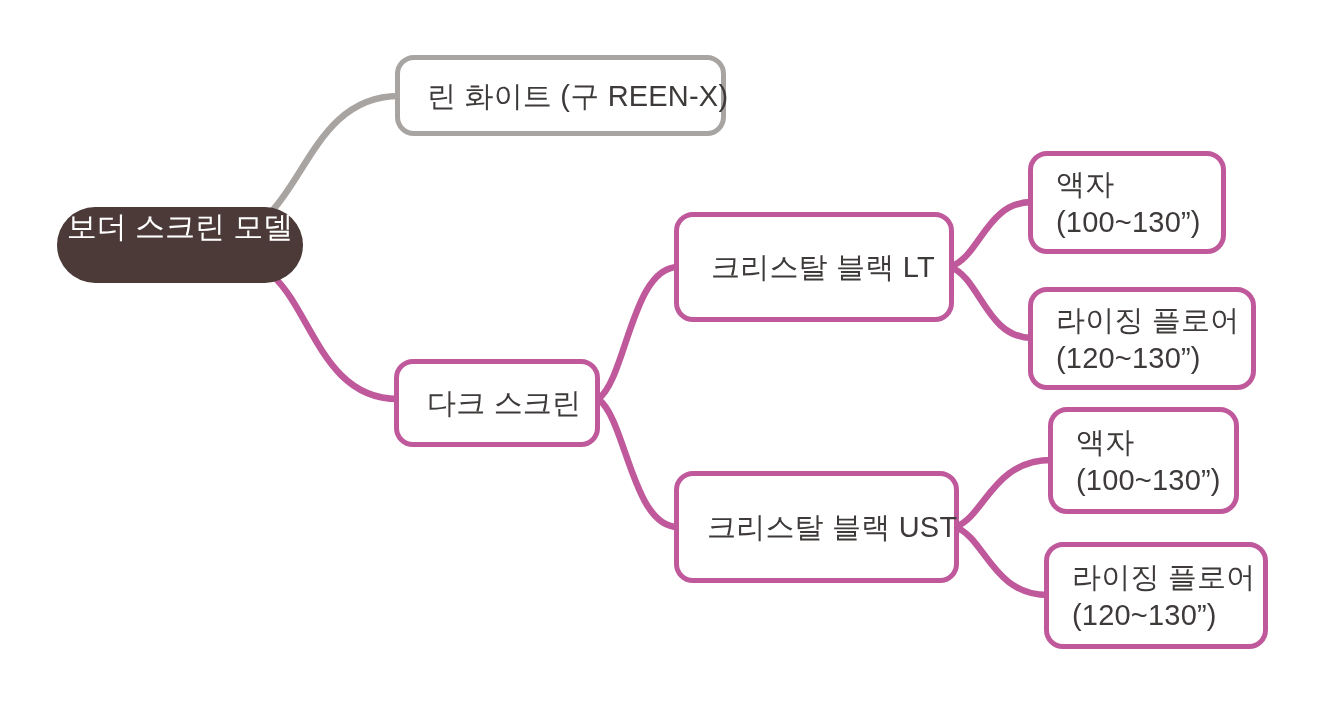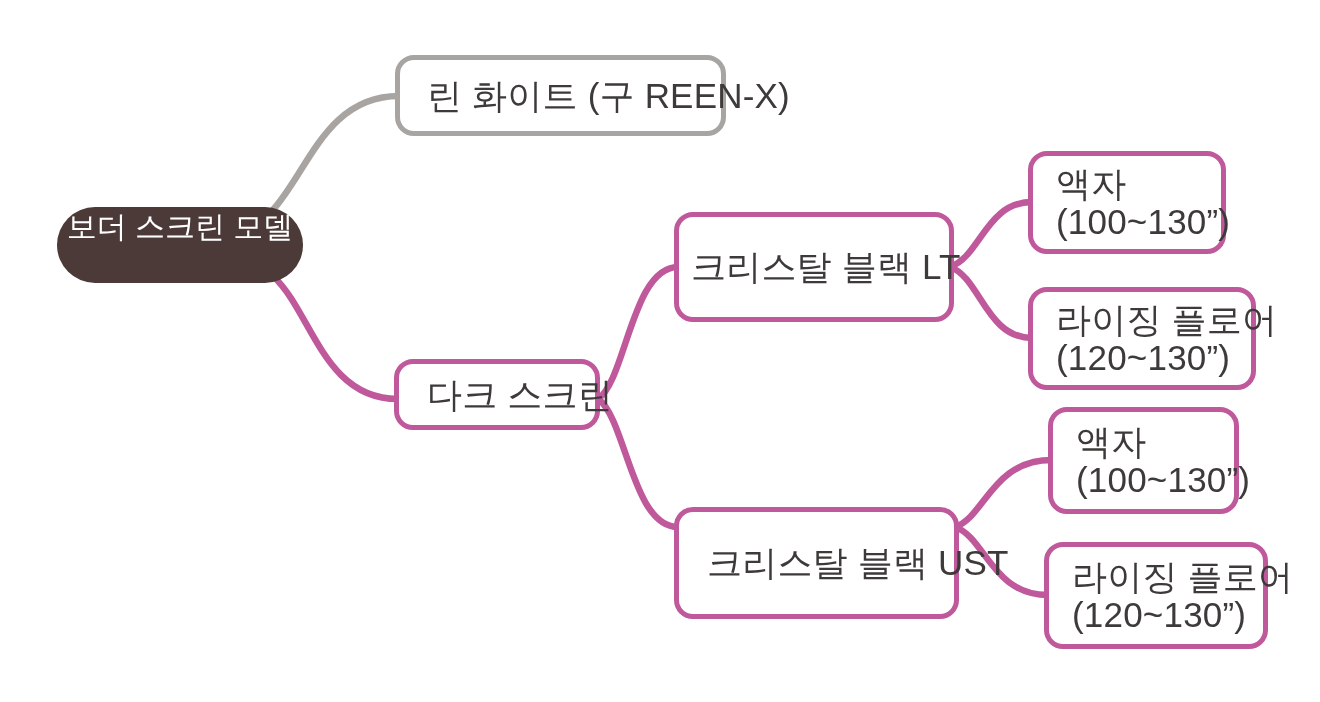--- a/index.html
+++ b/index.html
@@ -30,21 +30,21 @@
   svg.links path.pink { stroke: #bf599b; }
 
   .node {
     position: absolute;
     background: #ffffff;
     border: 5px solid #bf599b;
     border-radius: 19px;
     display: flex;
     flex-direction: column;
     justify-content: center;
-    font-size: 35px;
+    font-size: 29px;
     line-height: 38px;
     color: #3d3a39;
     letter-spacing: 0.2px;
   }
   .node.gray-border { border-color: #a7a4a2; }
 
   .node .line { white-space: nowrap; }
 
   .root-pill {
     position: absolute;
@@ -55,23 +55,23 @@
     display: flex;
     align-items: flex-start;
     justify-content: center;
     color: #ffffff;
     font-size: 30px;
     white-space: nowrap;
   }
 
   
   .n-lean-white { left: 395px; top: 55px;  width: 331px; height: 81px;  padding-left: 27px; }
-  .n-dark      { left: 394px; top: 359px; width: 206px; height: 71px;  padding-left: 28px; }
-  .n-lt        { left: 674px; top: 212px; width: 280px; height: 110px; padding-left: 12px; }
-  .n-ust       { left: 674px; top: 471px; width: 285px; height: 112px; padding-left: 28px; margin-top: 36px; }
+  .n-dark      { left: 394px; top: 359px; width: 206px; height: 88px;  padding-left: 28px; }
+  .n-lt        { left: 674px; top: 212px; width: 280px; height: 110px; padding-left: 32px; }
+  .n-ust       { left: 674px; top: 471px; width: 285px; height: 112px; padding-left: 28px; }
   .n-lt-frame  { left: 1028px; top: 151px; width: 198px; height: 103px; padding-left: 23px; }
   .n-lt-rising { left: 1028px; top: 287px; width: 228px; height: 103px; padding-left: 23px; }
   .n-ust-frame { left: 1048px; top: 407px; width: 191px; height: 107px; padding-left: 23px; }
   .n-ust-rising{ left: 1044px; top: 542px; width: 224px; height: 107px; padding-left: 23px; }
 </style>
 </head>
 <body>
 
 <div class="canvas">
 

